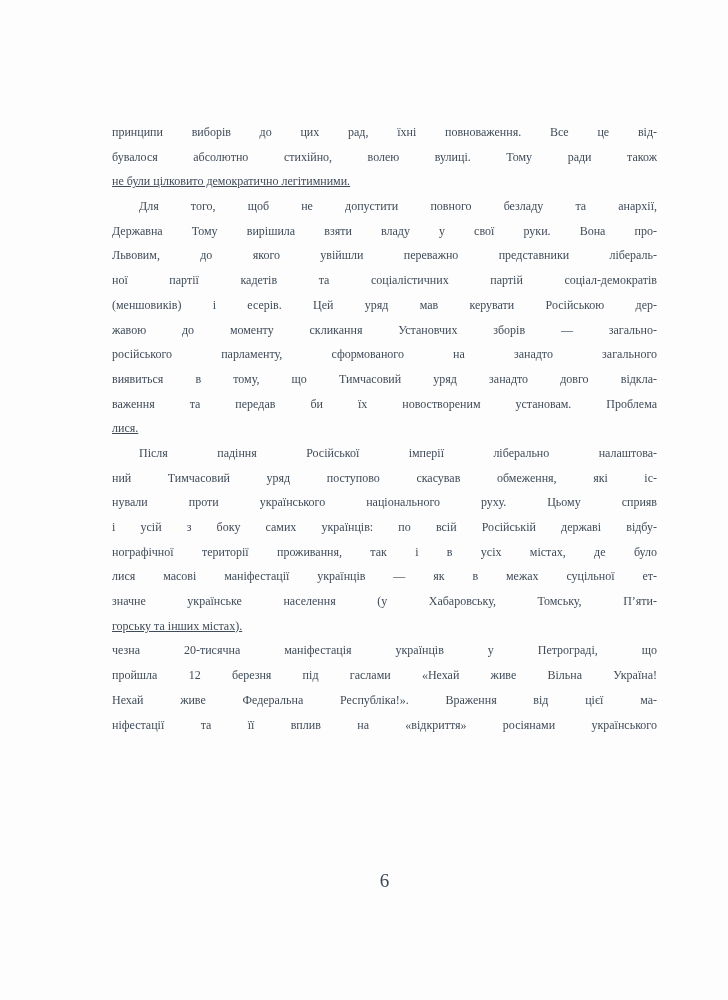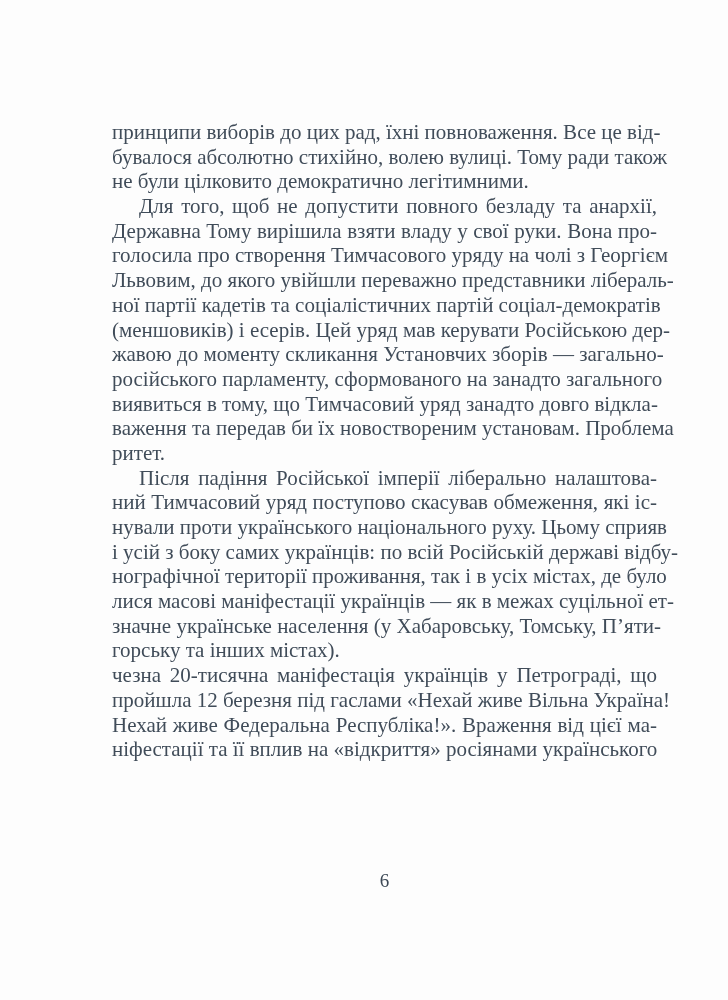--- a/index.html
+++ b/index.html
@@ -16,31 +16,31 @@
     height: 1000px;
     background: #fdfdfd;
     font-family: "Liberation Serif", "DejaVu Serif", serif;
     color: #404c59;
   }
   .text-block {
     position: absolute;
     left: 112px;
     top: 120px;
     width: 545px;
-    font-size: 21px;
+    font-size: 12px;
     line-height: 24.7px;
   }
   .paragraph { margin: 0; padding: 0; }
   .line {
     white-space: nowrap;
     text-align: justify;
     text-align-last: justify;
     height: 24.7px;
   }
-  .line.para-end { text-align-last: left; }
+  .line.para-end { text-align-last: left; text-decoration: underline; }
   .line.first-indent { text-indent: 27px; }
   .page-number {
     position: absolute;
     left: 112px;
     top: 869px;
     width: 545px;
     text-align: center;
     font-size: 19px;
     line-height: 24px;
     color: #3d4956;
@@ -52,29 +52,28 @@
 <div class="page">
   <div class="text-block">
       <div class="paragraph">
         <div class="line">принципи виборів до цих рад, їхні повноваження. Все це від-</div>
         <div class="line">бувалося абсолютно стихійно, волею вулиці. Тому ради також</div>
         <div class="line para-end">не були цілковито демократично легітимними.</div>
       </div>
       <div class="paragraph">
         <div class="line first-indent">Для того, щоб не допустити повного безладу та анархії,</div>
         <div class="line">Державна Тому вирішила взяти владу у свої руки. Вона про-</div>
-        <div class="line">голосила про створення Тимчасового уряду на чолі з Георгієм</div>
         <div class="line">Львовим, до якого увійшли переважно представники лібераль-</div>
         <div class="line">ної партії кадетів та соціалістичних партій соціал-демократів</div>
         <div class="line">(меншовиків) і есерів. Цей уряд мав керувати Російською дер-</div>
         <div class="line">жавою до моменту скликання Установчих зборів — загально-</div>
         <div class="line">російського парламенту, сформованого на занадто загального</div>
         <div class="line">виявиться в тому, що Тимчасовий уряд занадто довго відкла-</div>
         <div class="line">важення та передав би їх новоствореним установам. Проблема</div>
-        <div class="line para-end">ритет.</div>
+        <div class="line para-end">лися.</div>
       </div>
       <div class="paragraph">
         <div class="line first-indent">Після падіння Російської імперії ліберально налаштова-</div>
         <div class="line">ний Тимчасовий уряд поступово скасував обмеження, які іс-</div>
         <div class="line">нували проти українського національного руху. Цьому сприяв</div>
         <div class="line">і усій з боку самих українців: по всій Російській державі відбу-</div>
         <div class="line">нографічної території проживання, так і в усіх містах, де було</div>
         <div class="line">лися масові маніфестації українців — як в межах суцільної ет-</div>
         <div class="line">значне українське населення (у Хабаровську, Томську, П’яти-</div>
         <div class="line para-end">горську та інших містах).</div>

